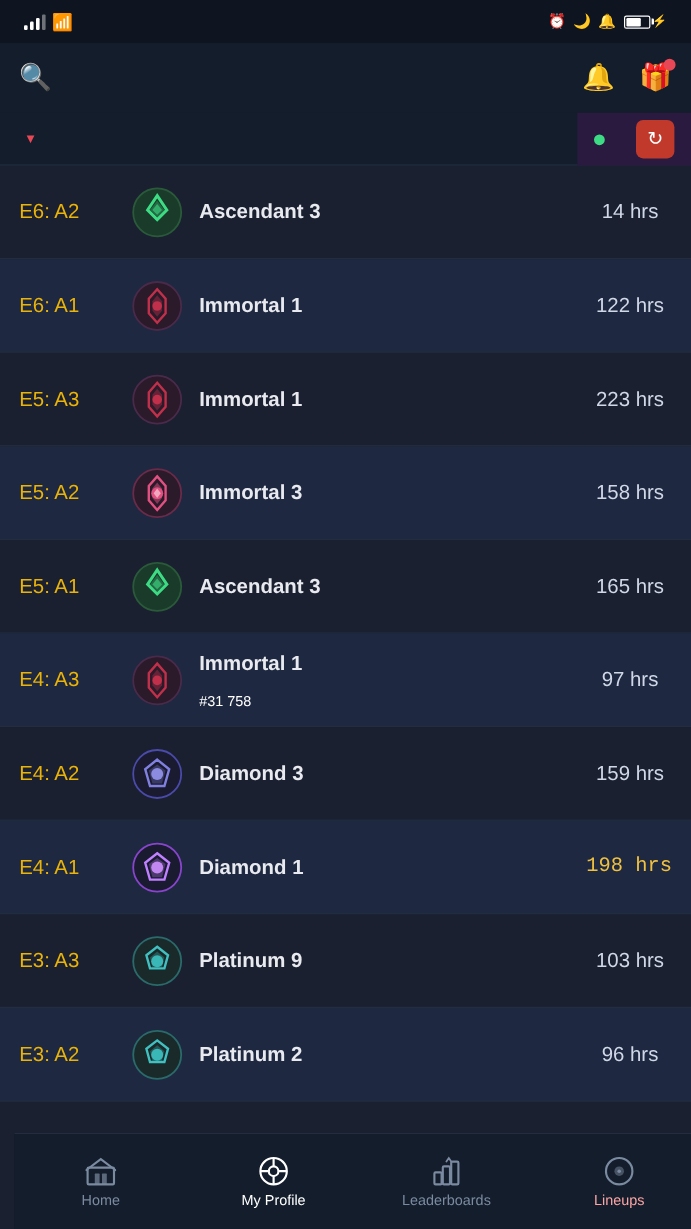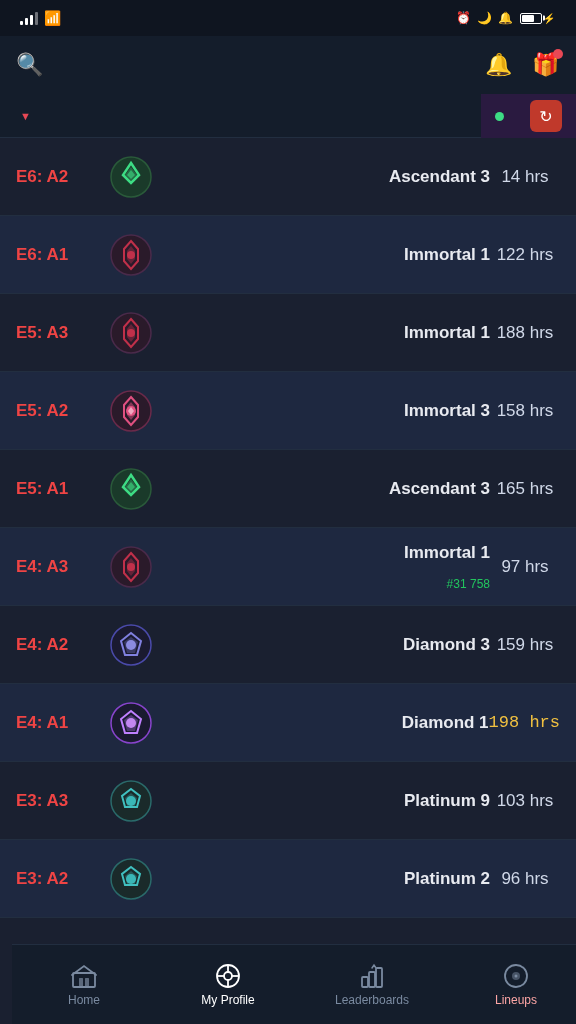--- a/index.html
+++ b/index.html
@@ -134,41 +134,40 @@
       padding: 0 16px;
       height: 78px;
       border-bottom: 1px solid #222e40;
     }
     .table-row:nth-child(even) { background: #1e2840; }
     .table-row:nth-child(odd) { background: #1a2030; }
 
     .act-label {
       width: 90px;
       font-size: 17px;
-      font-weight: 700;
-      color: #ef4444;
+      font-weight: 400;
+      color: #eab308;
     }
     .rank-icon {
       width: 50px; height: 50px;
       margin-right: 10px;
       display: flex; align-items: center; justify-content: center;
       flex-shrink: 0;
     }
     .rank-info {
       flex: 1;
-      text-align: right;
     }
     .rank-name {
       font-size: 17px;
       font-weight: 600;
       color: #e8eaf0;
     }
     .rank-sub {
       font-size: 12px;
-      color: #22c55e;
+      color: #ffffff;
       margin-top: 14px;
     }
     .hours-label {
       font-size: 17px;
       font-weight: 500;
       color: #d0d8e8;
       text-align: center;
       min-width: 70px;
     }
     .hours-label.gold { color: #f0c040; font-family: Liberation Mono, monospace; }
@@ -303,21 +302,21 @@
       <circle cx="22" cy="22" r="20" fill="#2a1a2a" stroke="#4a2a4a" stroke-width="1.5"></circle>
       <polygon points="22,8 29,16 29,28 22,36 15,28 15,16" fill="none" stroke="#c0304a" stroke-width="2"></polygon>
       <polygon points="22,13 26,18 26,26 22,31 18,26 18,18" fill="#c0304a" opacity="0.4"></polygon>
       <circle cx="22" cy="22" r="4" fill="#c0304a"></circle>
     </svg>
         </div>
     <div class="rank-info">
       <div class="rank-name">Immortal 1</div>
 
     </div>
-    <span class="hours-label">188 hrs</span>
+    <span class="hours-label">223 hrs</span>
   </div>
       <div class="table-row">
     <span class="act-label">E5: A2</span>
     <div class="rank-icon">
           <svg width="44" height="44" viewBox="0 0 44 44">
       <circle cx="22" cy="22" r="20" fill="#2a1a2a" stroke="#6a2a4a" stroke-width="1.5"></circle>
       <polygon points="22,8 29,16 29,28 22,36 15,28 15,16" fill="none" stroke="#e05080" stroke-width="2"></polygon>
       <polygon points="22,13 26,18 26,26 22,31 18,26 18,18" fill="#e05080" opacity="0.5"></polygon>
       <circle cx="22" cy="22" r="5" fill="#e05080"></circle>
       <polygon points="22,18 25,22 22,26 19,22" fill="#fff" opacity="0.5"></polygon>

